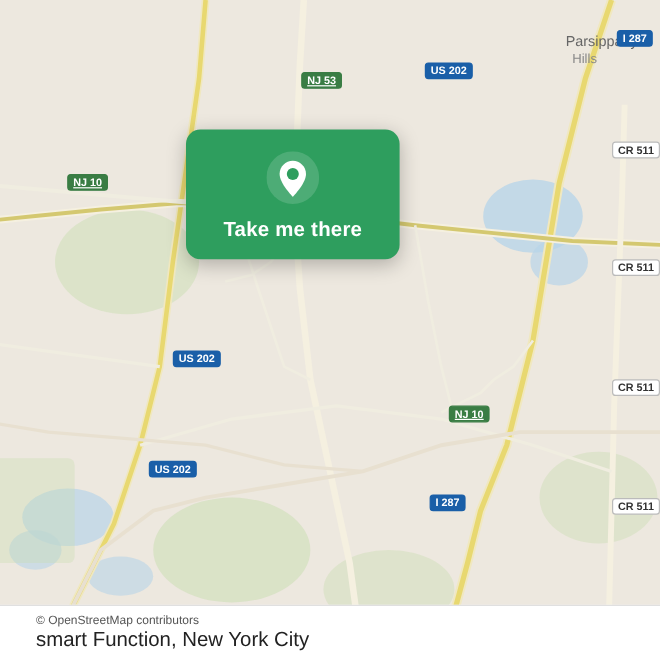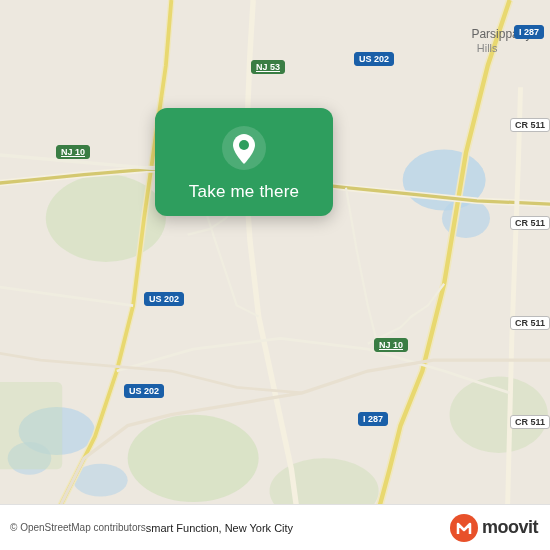--- a/index.html
+++ b/index.html
@@ -45,21 +45,21 @@
       width: 44px;
       height: 44px;
       margin-bottom: 12px;
     }
 
     #take-me-there-btn {
       background: transparent;
       border: none;
       color: white;
       font-size: 17px;
-      font-weight: 400;
+      font-weight: 700;
       cursor: pointer;
       letter-spacing: 0.2px;
       white-space: nowrap;
     }
 
     
     #bottom-bar {
       position: absolute;
       bottom: 0;
       left: 0;
@@ -68,30 +68,31 @@
       background: white;
       display: flex;
       align-items: center;
       justify-content: space-between;
       padding: 0 12px 0 10px;
       border-top: 1px solid #e0e0e0;
     }
 
     #bottom-left {
       display: flex;
-      flex-direction: row;
+      flex-direction: column;
+      margin-left: 20px;
     }
 
     #attribution-text {
       font-size: 10px;
       color: #555;
     }
 
     #location-name {
-      font-size: 11px;
+      font-size: 17px;
       color: #222;
       font-weight: 500;
     }
 
     #moovit-logo {
       display: flex;
       align-items: center;
       gap: 4px;
     }
 
@@ -207,24 +208,15 @@
 
     <button id="take-me-there-btn">Take me there</button>
   </div>
 
   <div id="bottom-bar">
     <div id="bottom-left">
       <span id="attribution-text">© OpenStreetMap contributors</span>
       <span id="location-name">smart Function, New York City</span>
     </div>
 
-    <div id="moovit-logo">
-
-      <svg id="moovit-icon" viewBox="0 0 28 28">
-        <circle cx="14" cy="14" r="14" fill="#e8512a"></circle>
-
-        <path d="M8 20 L8 10 L14 16 L20 10 L20 20" stroke="white" stroke-width="2.5" fill="none" stroke-linejoin="round"></path>
-      </svg>
-      <span id="moovit-text">moovit</span>
-    </div>
   </div>
 
 </div>
 
 </body></html>

